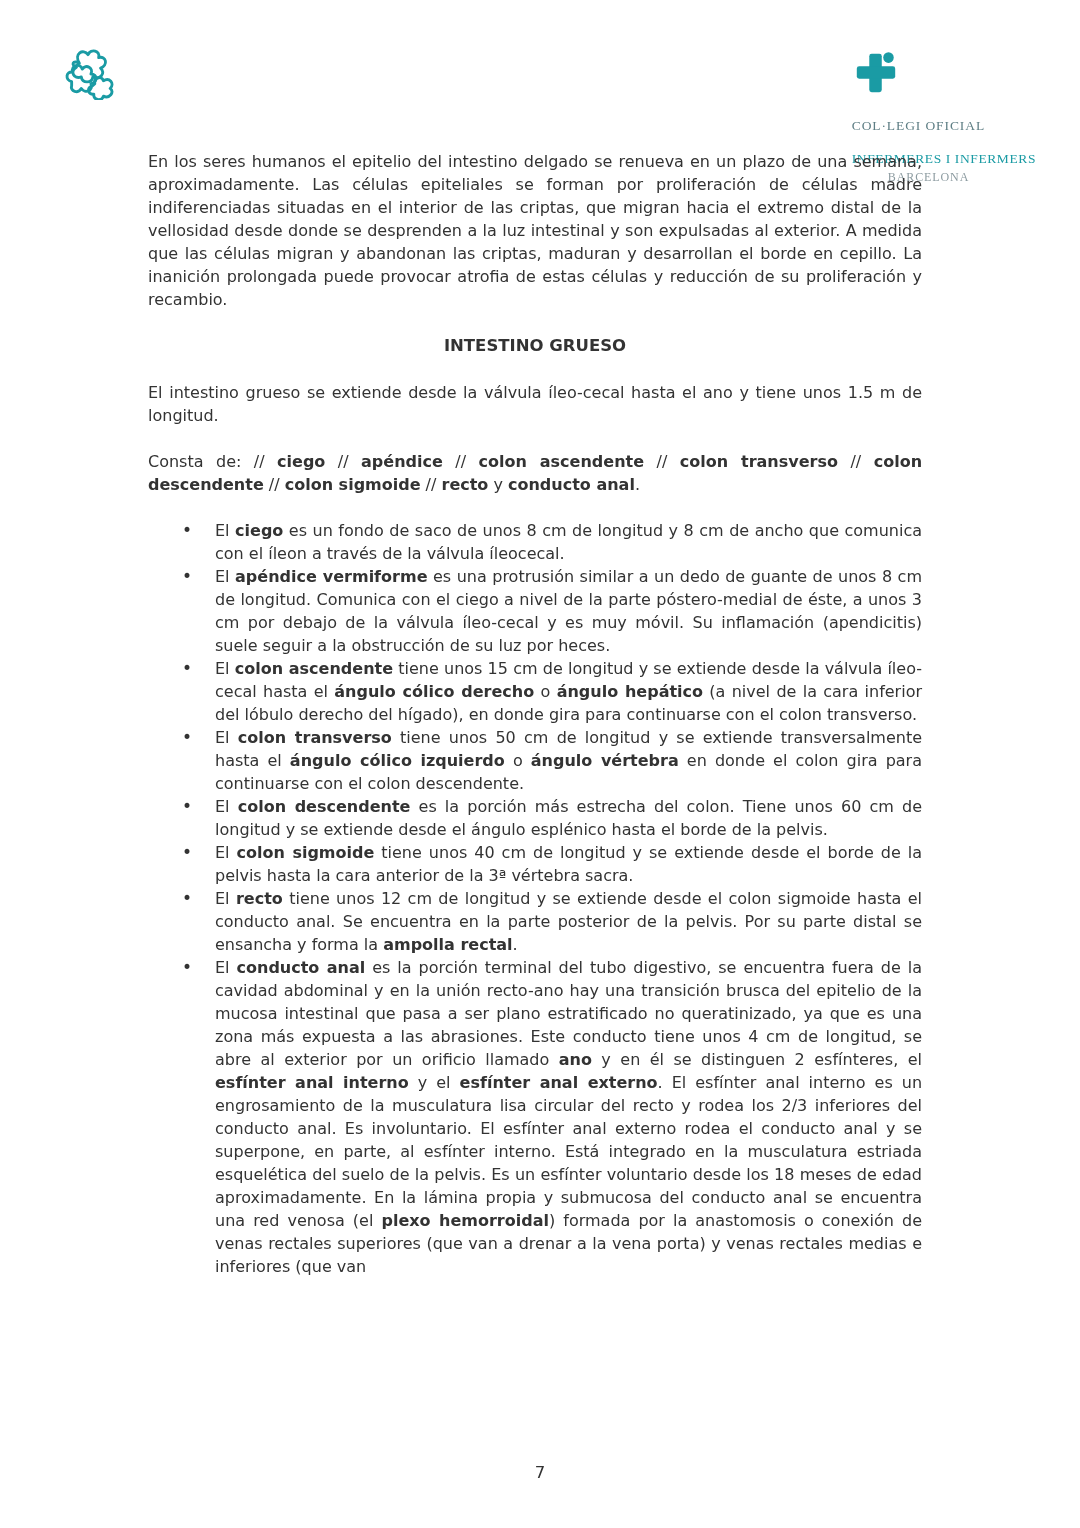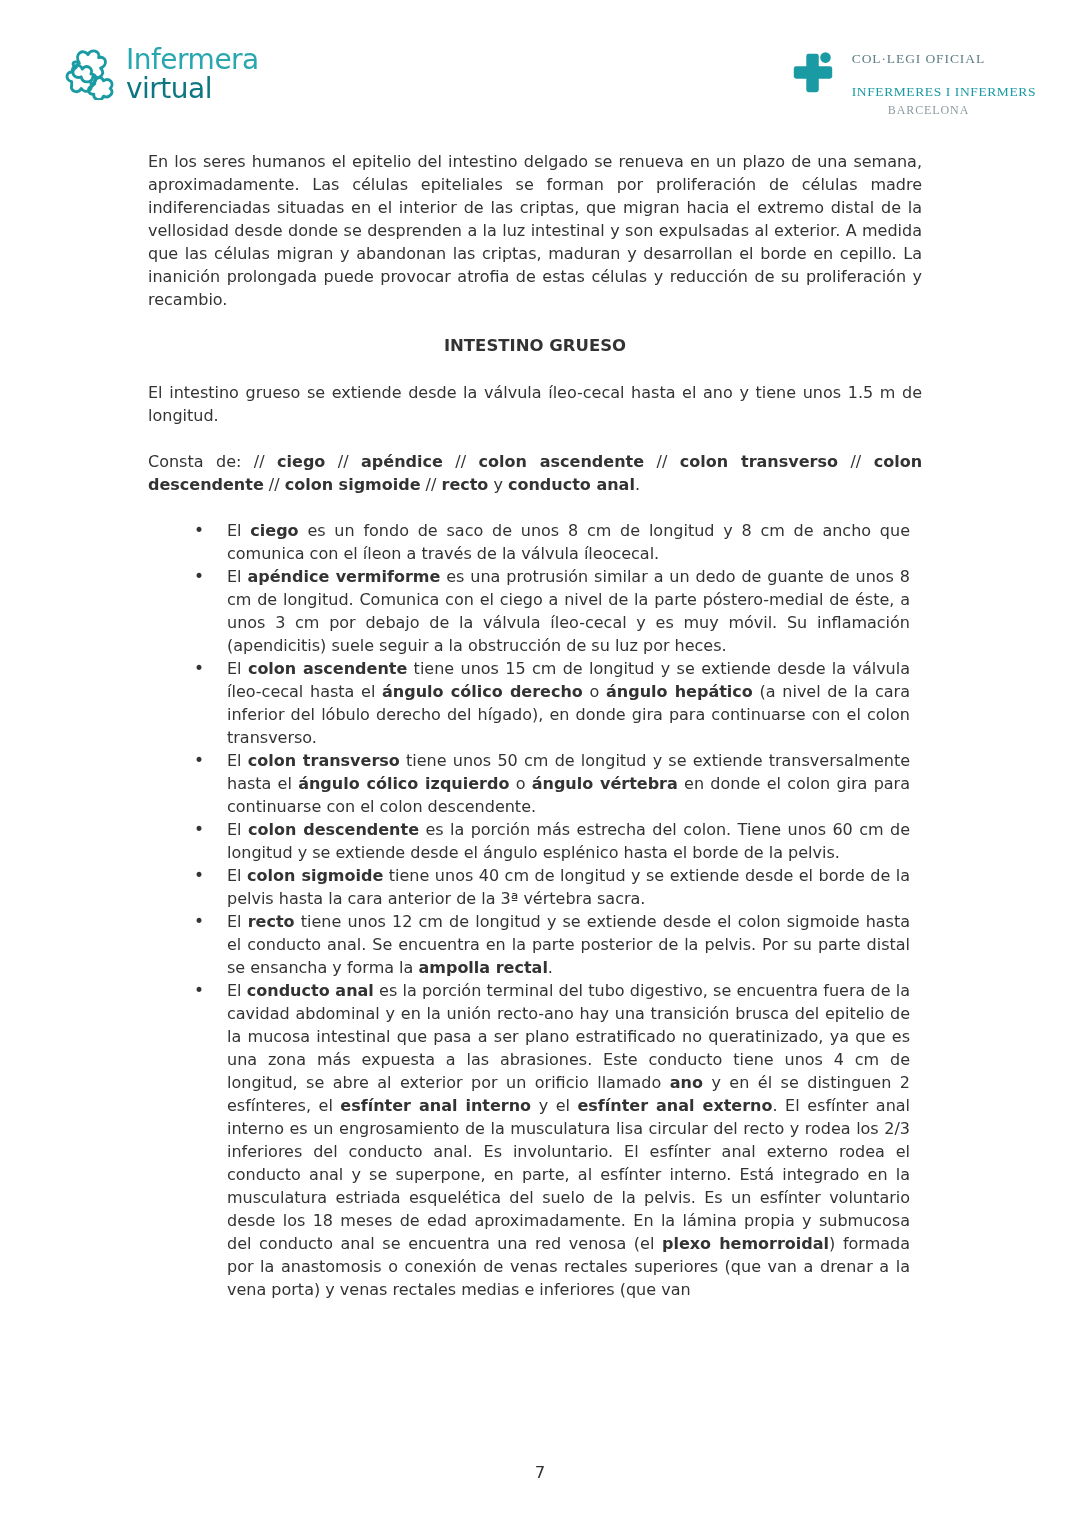--- a/index.html
+++ b/index.html
@@ -26,21 +26,21 @@
   .brand-left{ display:flex; align-items:center; gap:6px; }
   .brand-text{ line-height:1.03; }
   .brand-line1{
     font-size:28px; font-weight:500; letter-spacing:-0.5px;
     color:var(--teal_light,#29a7ae);
   }
   .brand-line2{
     font-size:28px; font-weight:500; letter-spacing:-0.5px;
     color:var(--teal_dark,#0d7680);
   }
-  .brand-right{ display:flex; align-items:flex-start; gap:15px; padding-top:2px; }
+  .brand-right{ display:flex; align-items:flex-start; gap:15px; padding-top:2px;flex-direction:column; }
   .collegi-text{
     font-family:"Liberation Serif","DejaVu Serif",serif;
     padding-top:3px;
   }
   .collegi-line1{ font-size:13.5px; letter-spacing:0.9px; color:var(--slate,#5e7e84); }
   .collegi-line2{ font-size:13.5px; letter-spacing:0.6px; color:var(--teal,#1a9ba4); margin-top:17px; }
   .collegi-line3{ font-size:12px; letter-spacing:0.9px; color:var(--gray,#8c9ba0); margin-top:3px;margin-left:36px; }
 
   
   .document-body{
@@ -52,21 +52,21 @@
     text-align:justify;
   }
   .document-body p{ margin:0 0 23px; }
   .document-body h2{
     font-size:16.5px;
     font-weight:bold;
     color:var(--text,#333333);
     margin:20px 0 24px;
     text-align:center;
   }
-  .document-body ul{ list-style:none; margin:0 12px 23px; padding:0; }
+  .document-body ul{ list-style:none; margin:0 0 23px; padding:0; }
   .document-body li{ position:relative; padding-left:67px; }
   .document-body li::before{
     content:"\2022";
     position:absolute;
     left:34px; top:0;
     font-size:17px;
   }
   .bold{ font-weight:bold; }
 
   
@@ -87,24 +87,20 @@
     <div class="brand-left">
       <span class="brand-icon">
         <svg viewBox="0 0 64 56" width="62" height="54" aria-hidden="true">
           <g fill="none" stroke="#1a9ba4" stroke-width="3" stroke-linecap="round" stroke-linejoin="round">
             <path d="M22 18 c-6 -10 4 -16 9 -9 c3 -7 13 -4 11 3 c8 -2 10 8 2 11 c6 5 -1 13 -8 9 c-1 7 -11 7 -12 0 c-8 3 -12 -6 -5 -10 c-6 -2 -4 -8 3 -4 z"></path>
             <path d="M14 37 c-7 -2 -6 -11 1 -10 c-2 -7 8 -10 10 -3 c4 -6 12 -1 9 5 c7 0 7 9 0 10 c3 7 -6 11 -10 5 c-3 6 -12 3 -10 -3 z"></path>
             <path d="M38 39 c-2 -6 7 -9 9 -3 c6 -4 12 3 7 8 c5 4 -1 11 -7 8 c-2 6 -11 4 -10 -2 c-6 1 -8 -7 -1 -9 z"></path>
           </g>
         </svg>
       </span>
-      <div class="brand-text">
-        <div class="brand-line1">Infermera</div>
-        <div class="brand-line2">virtual</div>
-      </div>
     </div>
 
     <div class="brand-right">
       <span class="cross-icon">
         <svg viewBox="0 0 50 50" width="48" height="48" aria-hidden="true">
           <g fill="#1a9ba4">
             <rect x="18" y="6" width="13" height="40" rx="2.5"></rect>
             <rect x="5" y="19" width="40" height="13" rx="2.5"></rect>
             <circle cx="38" cy="10" r="5.5"></circle>
           </g>

